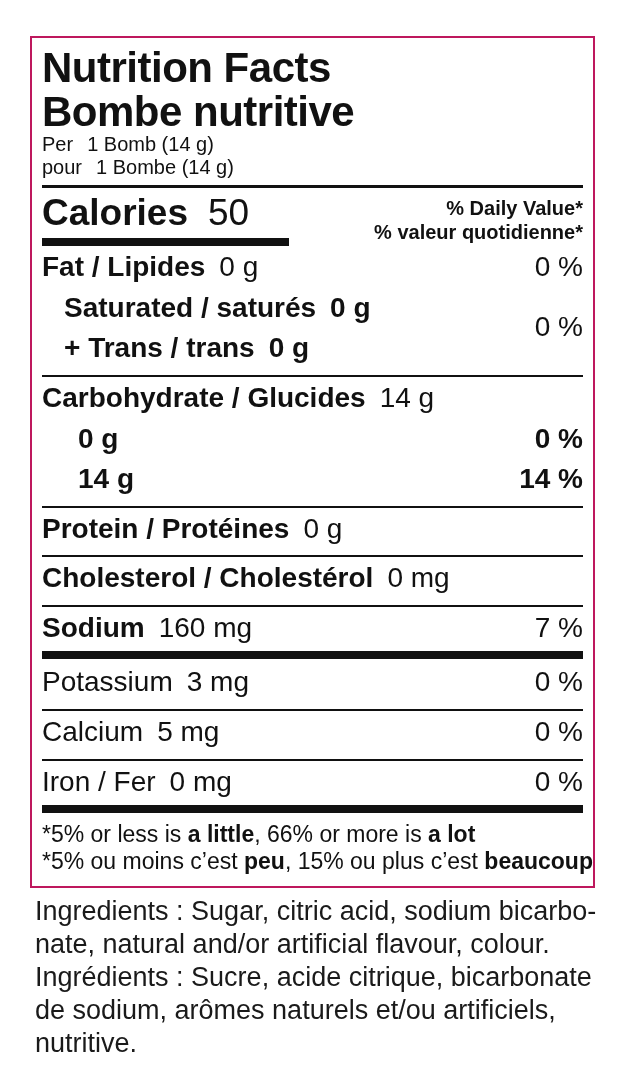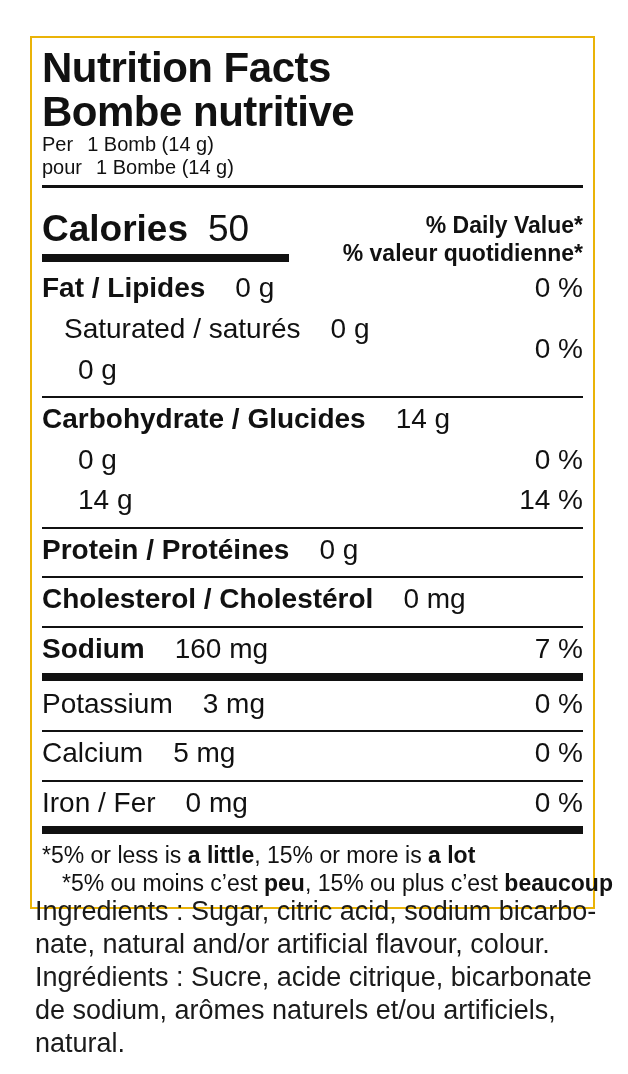--- a/index.html
+++ b/index.html
@@ -17,21 +17,21 @@
     width: 628px;
     height: 1074px;
     overflow: hidden;
   }
   .nft-box {
     position: absolute;
     left: 30px;
     top: 36px;
     width: 565px;
     box-sizing: border-box;
-    border: 2px solid #eab308;
+    border: 2px solid #be185d;
     padding: 8px 10px 10px 10px;
     background: #ffffff;
   }
   .nft-title {
     font-size: 42px;
     font-weight: 700;
     line-height: 1.04;
     letter-spacing: -0.5px;
     white-space: nowrap;
   }
@@ -50,55 +50,54 @@
     border-top-width: 2px;
   }
   .bar {
     height: 8px;
     background: #111111;
   }
   .calories-section {
     display: flex;
     justify-content: space-between;
     align-items: flex-start;
-    margin-top: 22px;
+    margin-top: 6px;
   }
   .calories-left { }
   .calories-line {
     font-size: 37px;
     line-height: 1.0;
     white-space: nowrap;
   }
   .calories-label { font-weight: 700; }
   .calories-value { margin-left: 20px; }
   .calories-left .bar {
     width: 247px;
     margin-top: 7px;
   }
   .dv-header {
     text-align: right;
     font-weight: 700;
-    font-size: 23px;
+    font-size: 20px;
     line-height: 1.2;
     padding-top: 2px;
   }
   .row {
     display: flex;
     align-items: baseline;
     font-size: 28px;
     line-height: 1.2;
     padding: 4px 0 3px 0;
     white-space: nowrap;
-    gap: 16px;
   }
   .row .name { }
   .row.bold-name .name { font-weight: 700; }
   .row .amount { margin-left: 14px; }
   .row .dv { margin-left: auto; }
-  .row.indent { padding-left: 22px; }
+  .row.indent { padding-left: 22px; font-weight: bold; }
   .group {
     display: flex;
     align-items: center;
   }
   .group .lines { flex: 1 1 auto; }
   .group .dv {
     margin-left: auto;
     font-size: 28px;
   }
   .footnote {
@@ -157,20 +156,21 @@
       <span class="dv">0 %</span>
     </div>
 
     <div class="group">
       <div class="lines">
         <div class="row indent">
           <span class="name">Saturated / saturés</span>
           <span class="amount">0 g</span>
         </div>
         <div class="row indent">
+          <span class="name">+ Trans / trans</span>
           <span class="amount">0 g</span>
         </div>
       </div>
       <span class="dv">0 %</span>
     </div>
 
     <hr class="rule thin">
 
     <div class="row bold-name">
       <span class="name">Carbohydrate / Glucides</span>
@@ -226,26 +226,26 @@
     <hr class="rule thin">
 
     <div class="row">
       <span class="name">Iron / Fer</span>
       <span class="amount">0 mg</span>
       <span class="dv">0 %</span>
     </div>
 
     <div class="bar" style="margin-top: 4px;"></div>
 
-    <div class="footnote"><span>*5% or less is </span><b>a little</b><span>, 15% or more is </span><b>a lot</b></div>
-    <div class="footnote" style="margin-top: 0; margin-left: 20px;"><span>*5% ou moins c’est </span><b>peu</b><span>, 15% ou plus c’est </span><b>beaucoup</b></div>
+    <div class="footnote"><span>*5% or less is </span><b>a little</b><span>, 66% or more is </span><b>a lot</b></div>
+    <div class="footnote" style="margin-top: 0;"><span>*5% ou moins c’est </span><b>peu</b><span>, 15% ou plus c’est </span><b>beaucoup</b></div>
 
   </div>
 
   <div class="ingredients">
       <div class="ing-line">Ingredients : Sugar, citric acid, sodium bicarbo-</div>
       <div class="ing-line">nate, natural and/or artificial flavour, colour.</div>
       <div class="ing-line">Ingrédients : Sucre, acide citrique, bicarbonate</div>
       <div class="ing-line">de sodium, arômes naturels et/ou artificiels,</div>
-      <div class="ing-line">natural.</div>
+      <div class="ing-line">nutritive.</div>
     </div>
 
 </div>
 
 </body></html>

